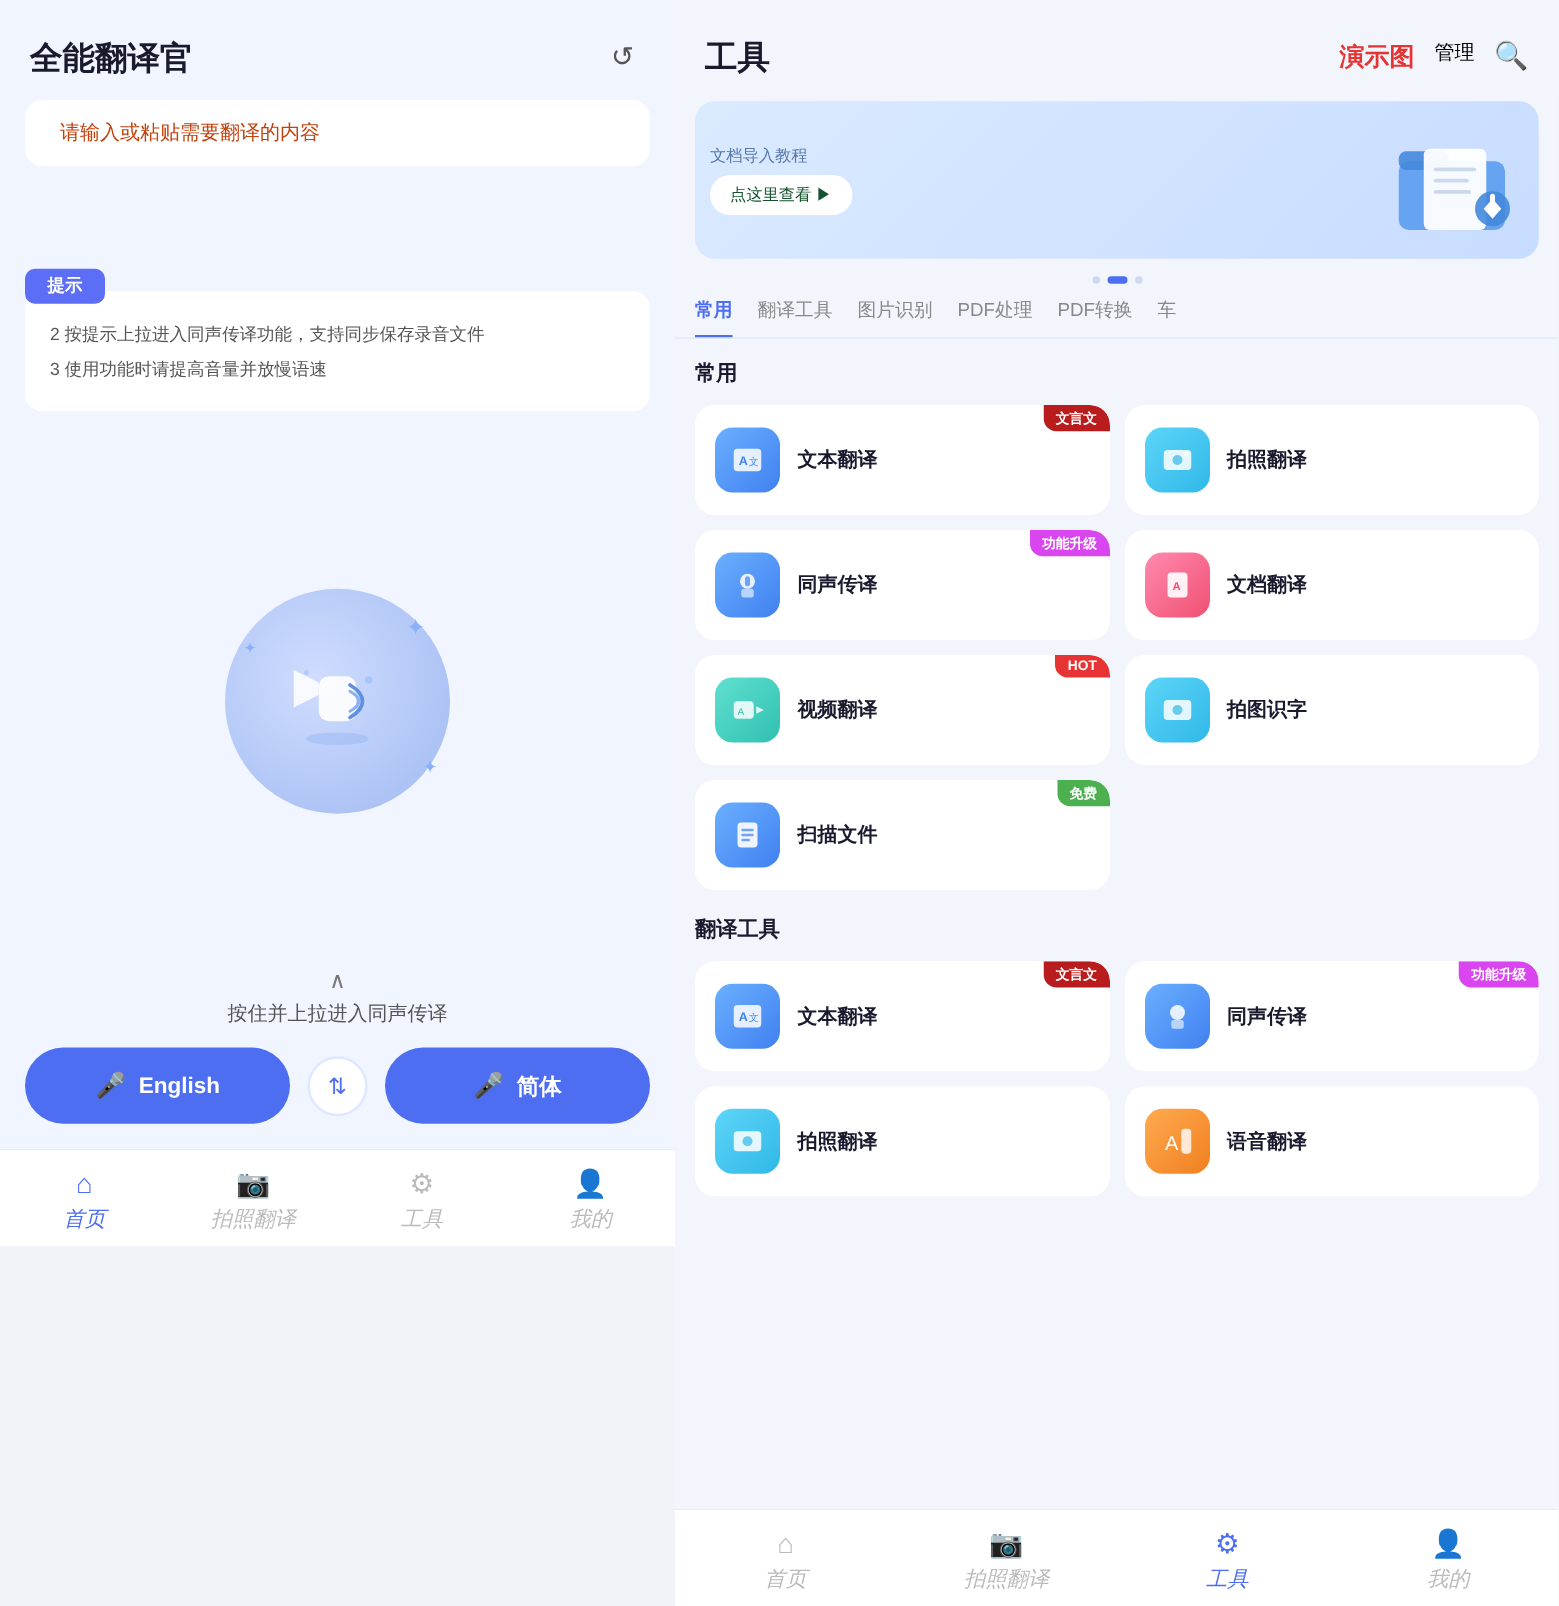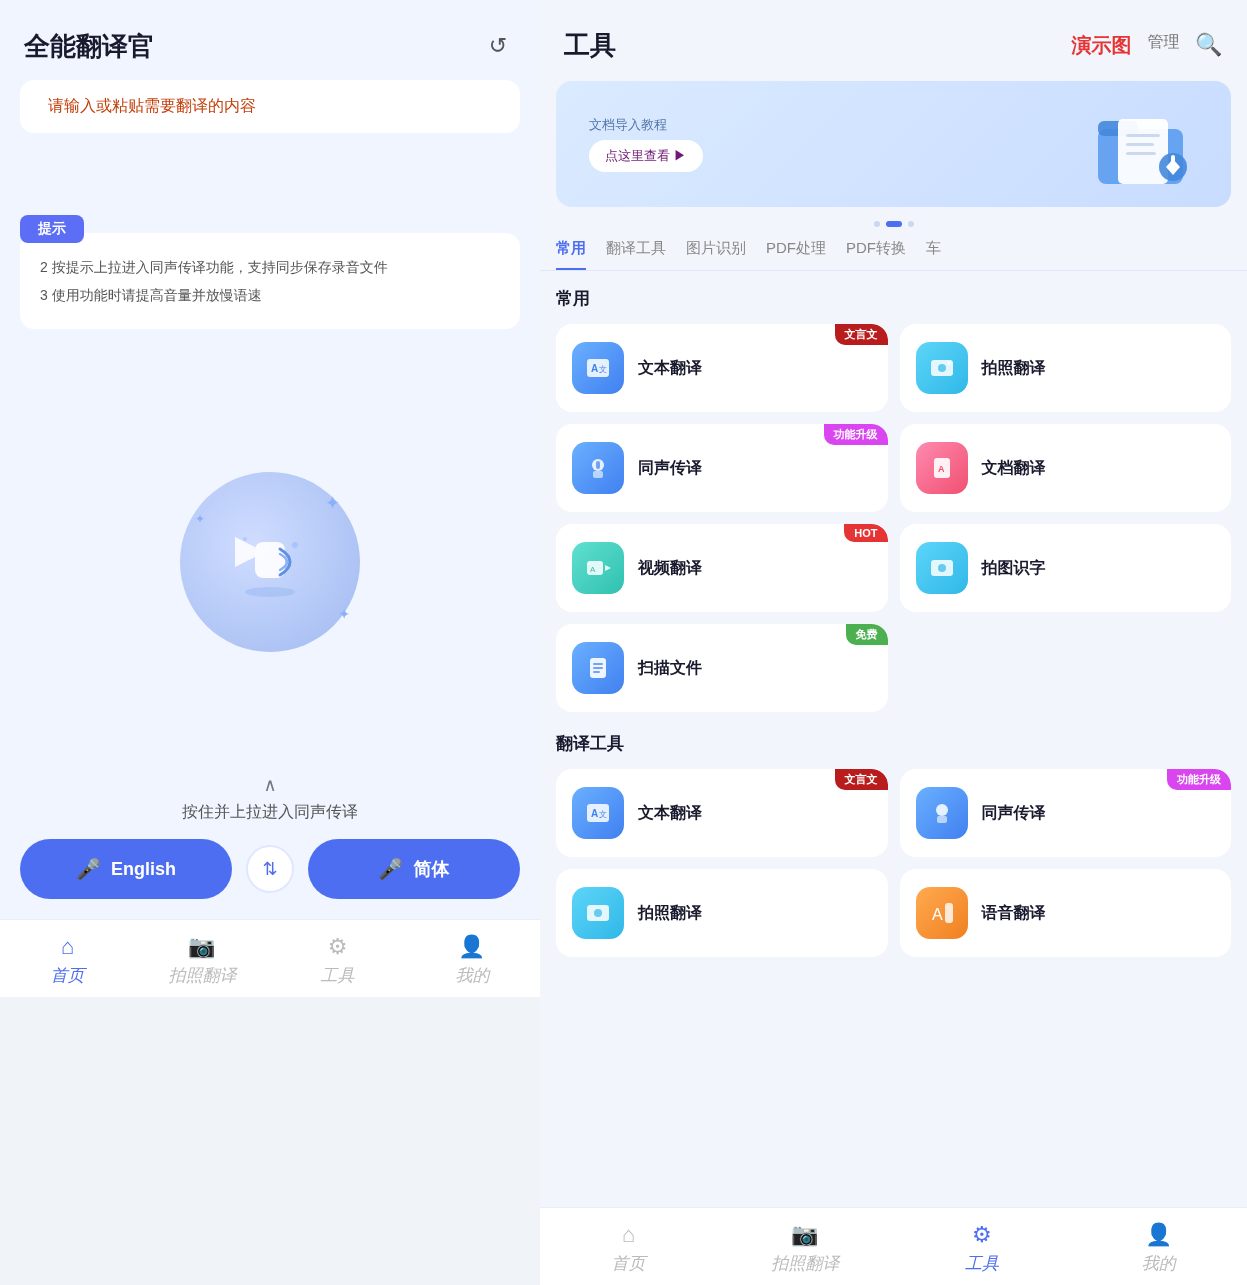--- a/index.html
+++ b/index.html
@@ -241,34 +241,34 @@
     }
 
     .demo-badge {
       color: #e63333;
       font-size: 20px;
       font-weight: 700;
     }
 
     .manage-text {
       font-size: 16px;
-      color: #737373;
+      color: #000000;
     }
 
     .search-icon-right {
       font-size: 22px;
       color: #333;
     }
 
     
     .banner {
       margin: 8px 16px;
       background: linear-gradient(135deg, #daeaff, #c8dcff);
       border-radius: 16px;
-      padding: 18px 33px;
+      padding: 18px 12px;
       display: flex;
       align-items: center;
       justify-content: center;
       position: relative;
       overflow: hidden;
       min-height: 110px;
     }
 
     .banner-content {
       flex: 1;
@@ -282,21 +282,21 @@
 
     .banner-title {
       font-size: 20px;
       font-weight: 700;
       color: #1a3366;
       margin-bottom: 12px;
     }
 
     .banner-btn {
       background: white;
-      color: #701a75;
+      color: #14532d;
       border: none;
       border-radius: 20px;
       padding: 7px 16px;
       font-size: 13px;
       cursor: pointer;
       display: inline-flex;
       align-items: center;
       gap: 4px;
     }
 

